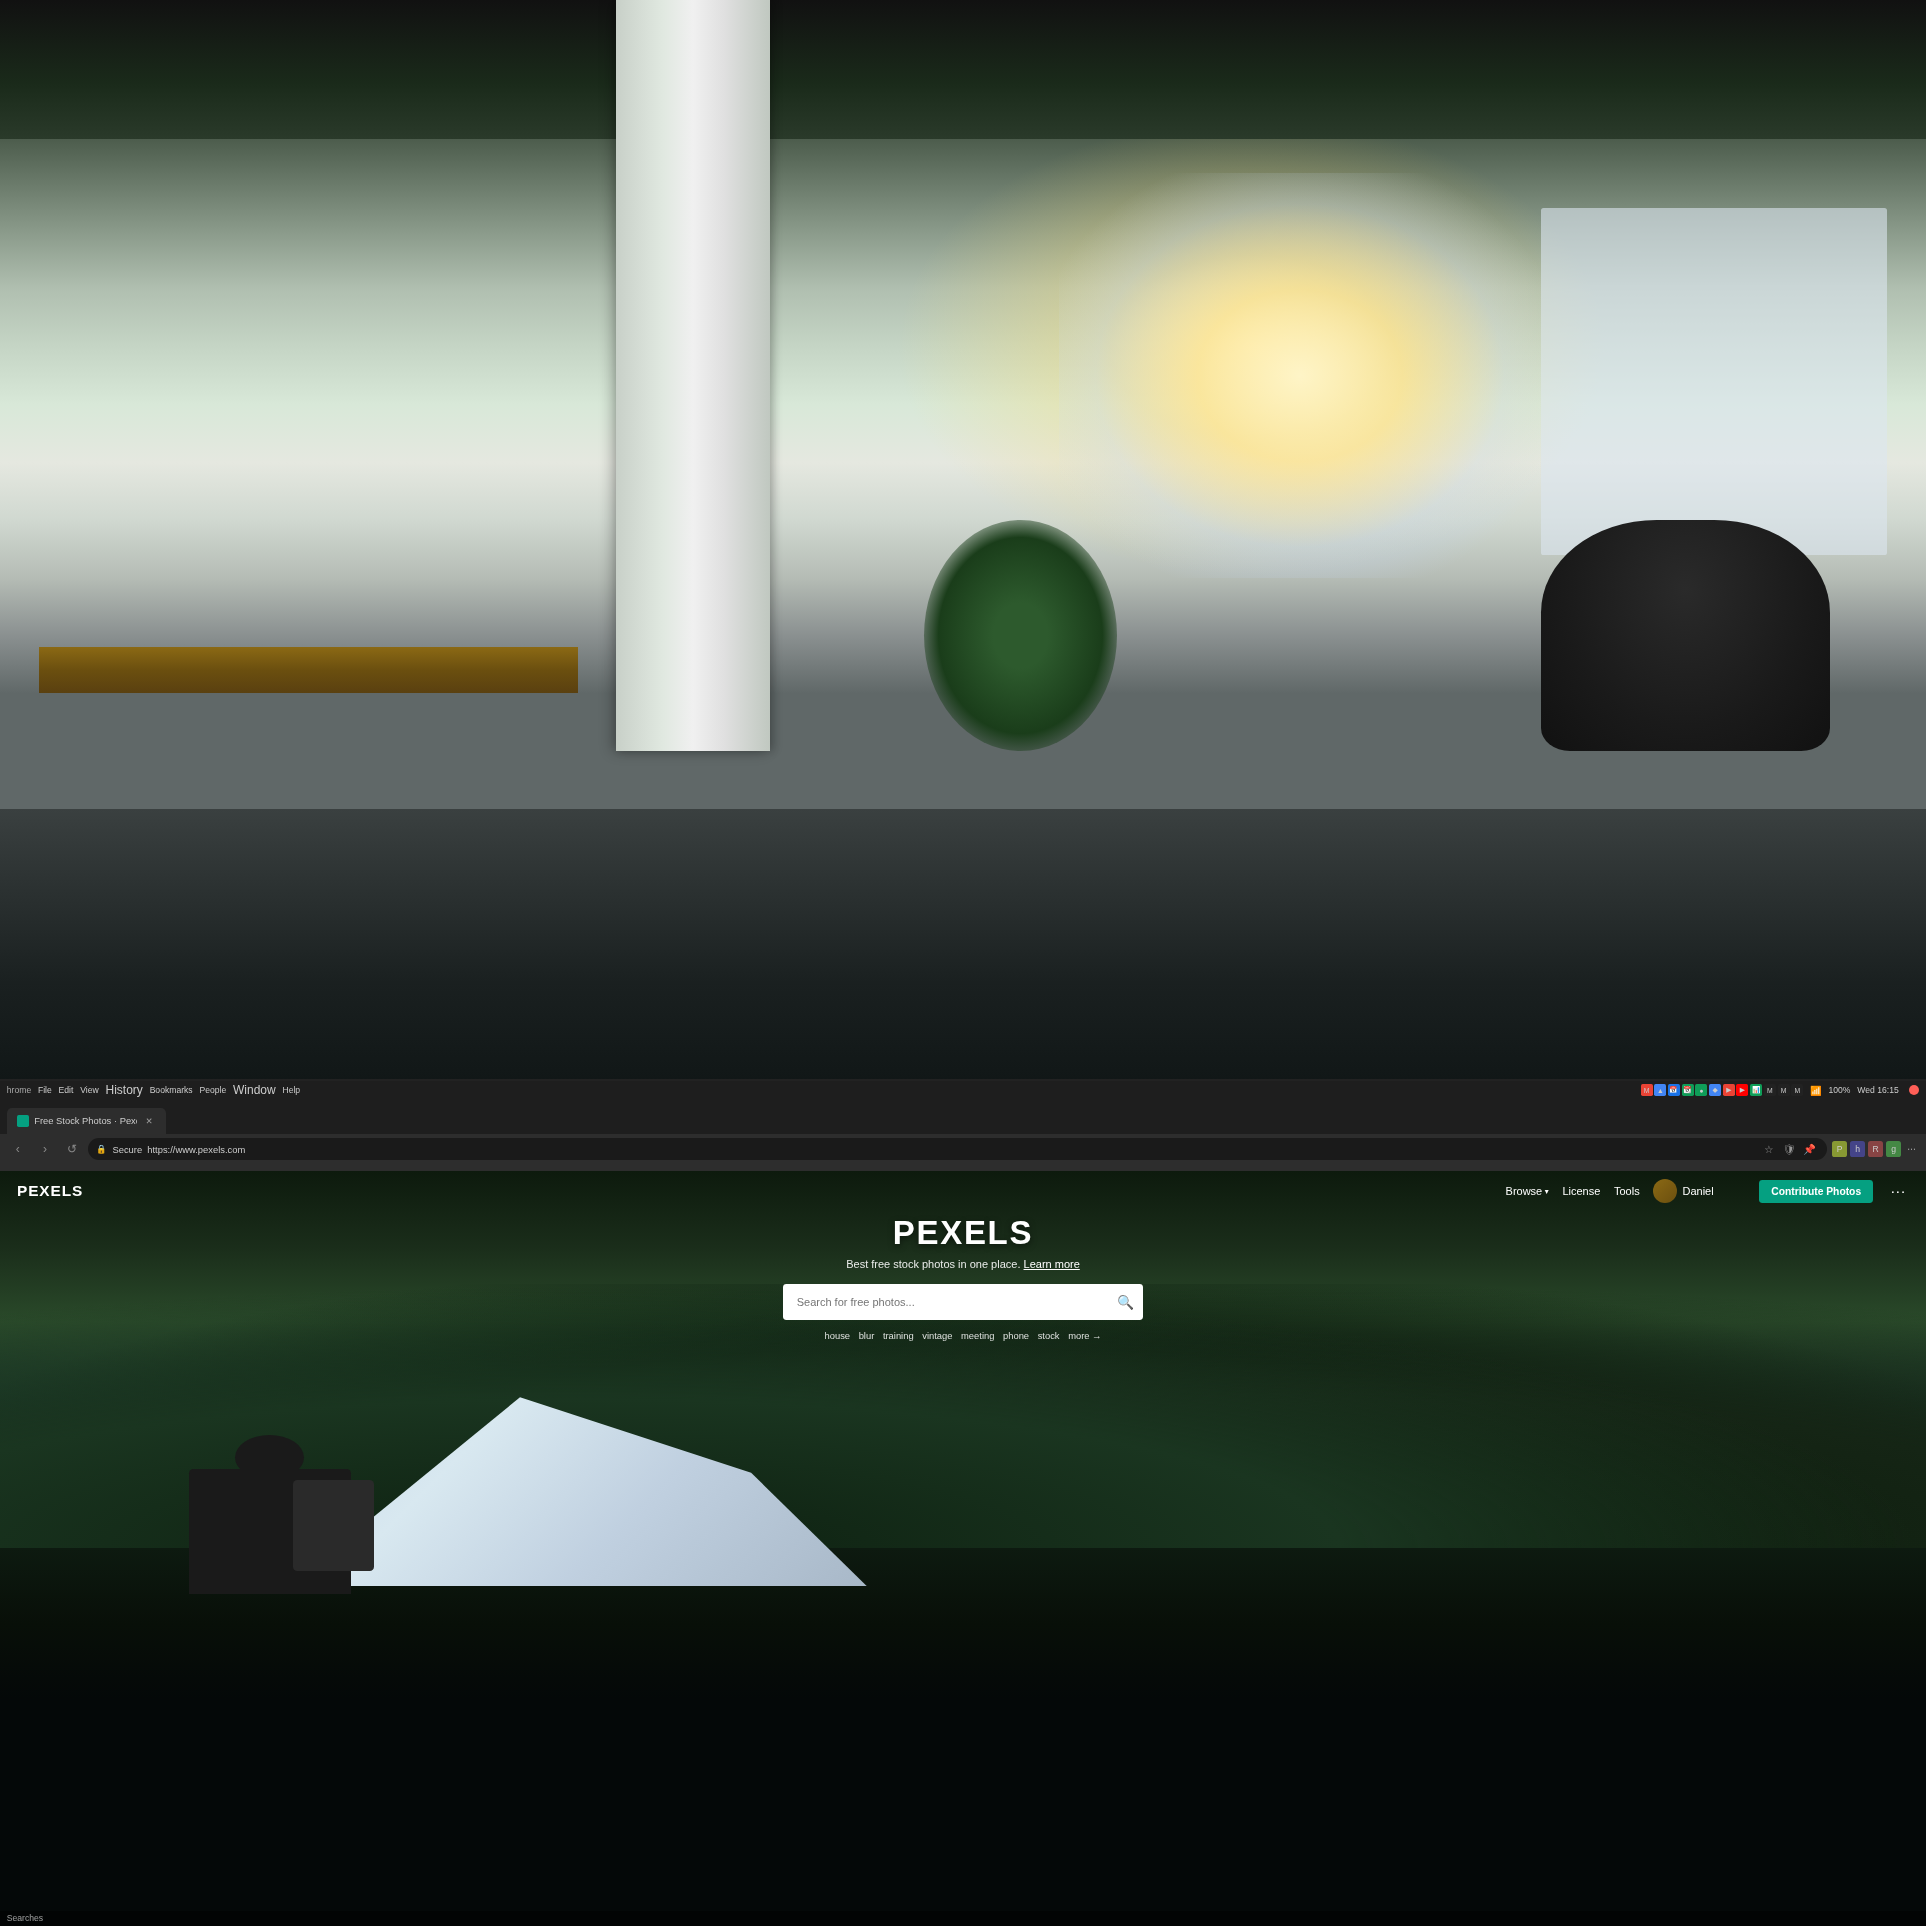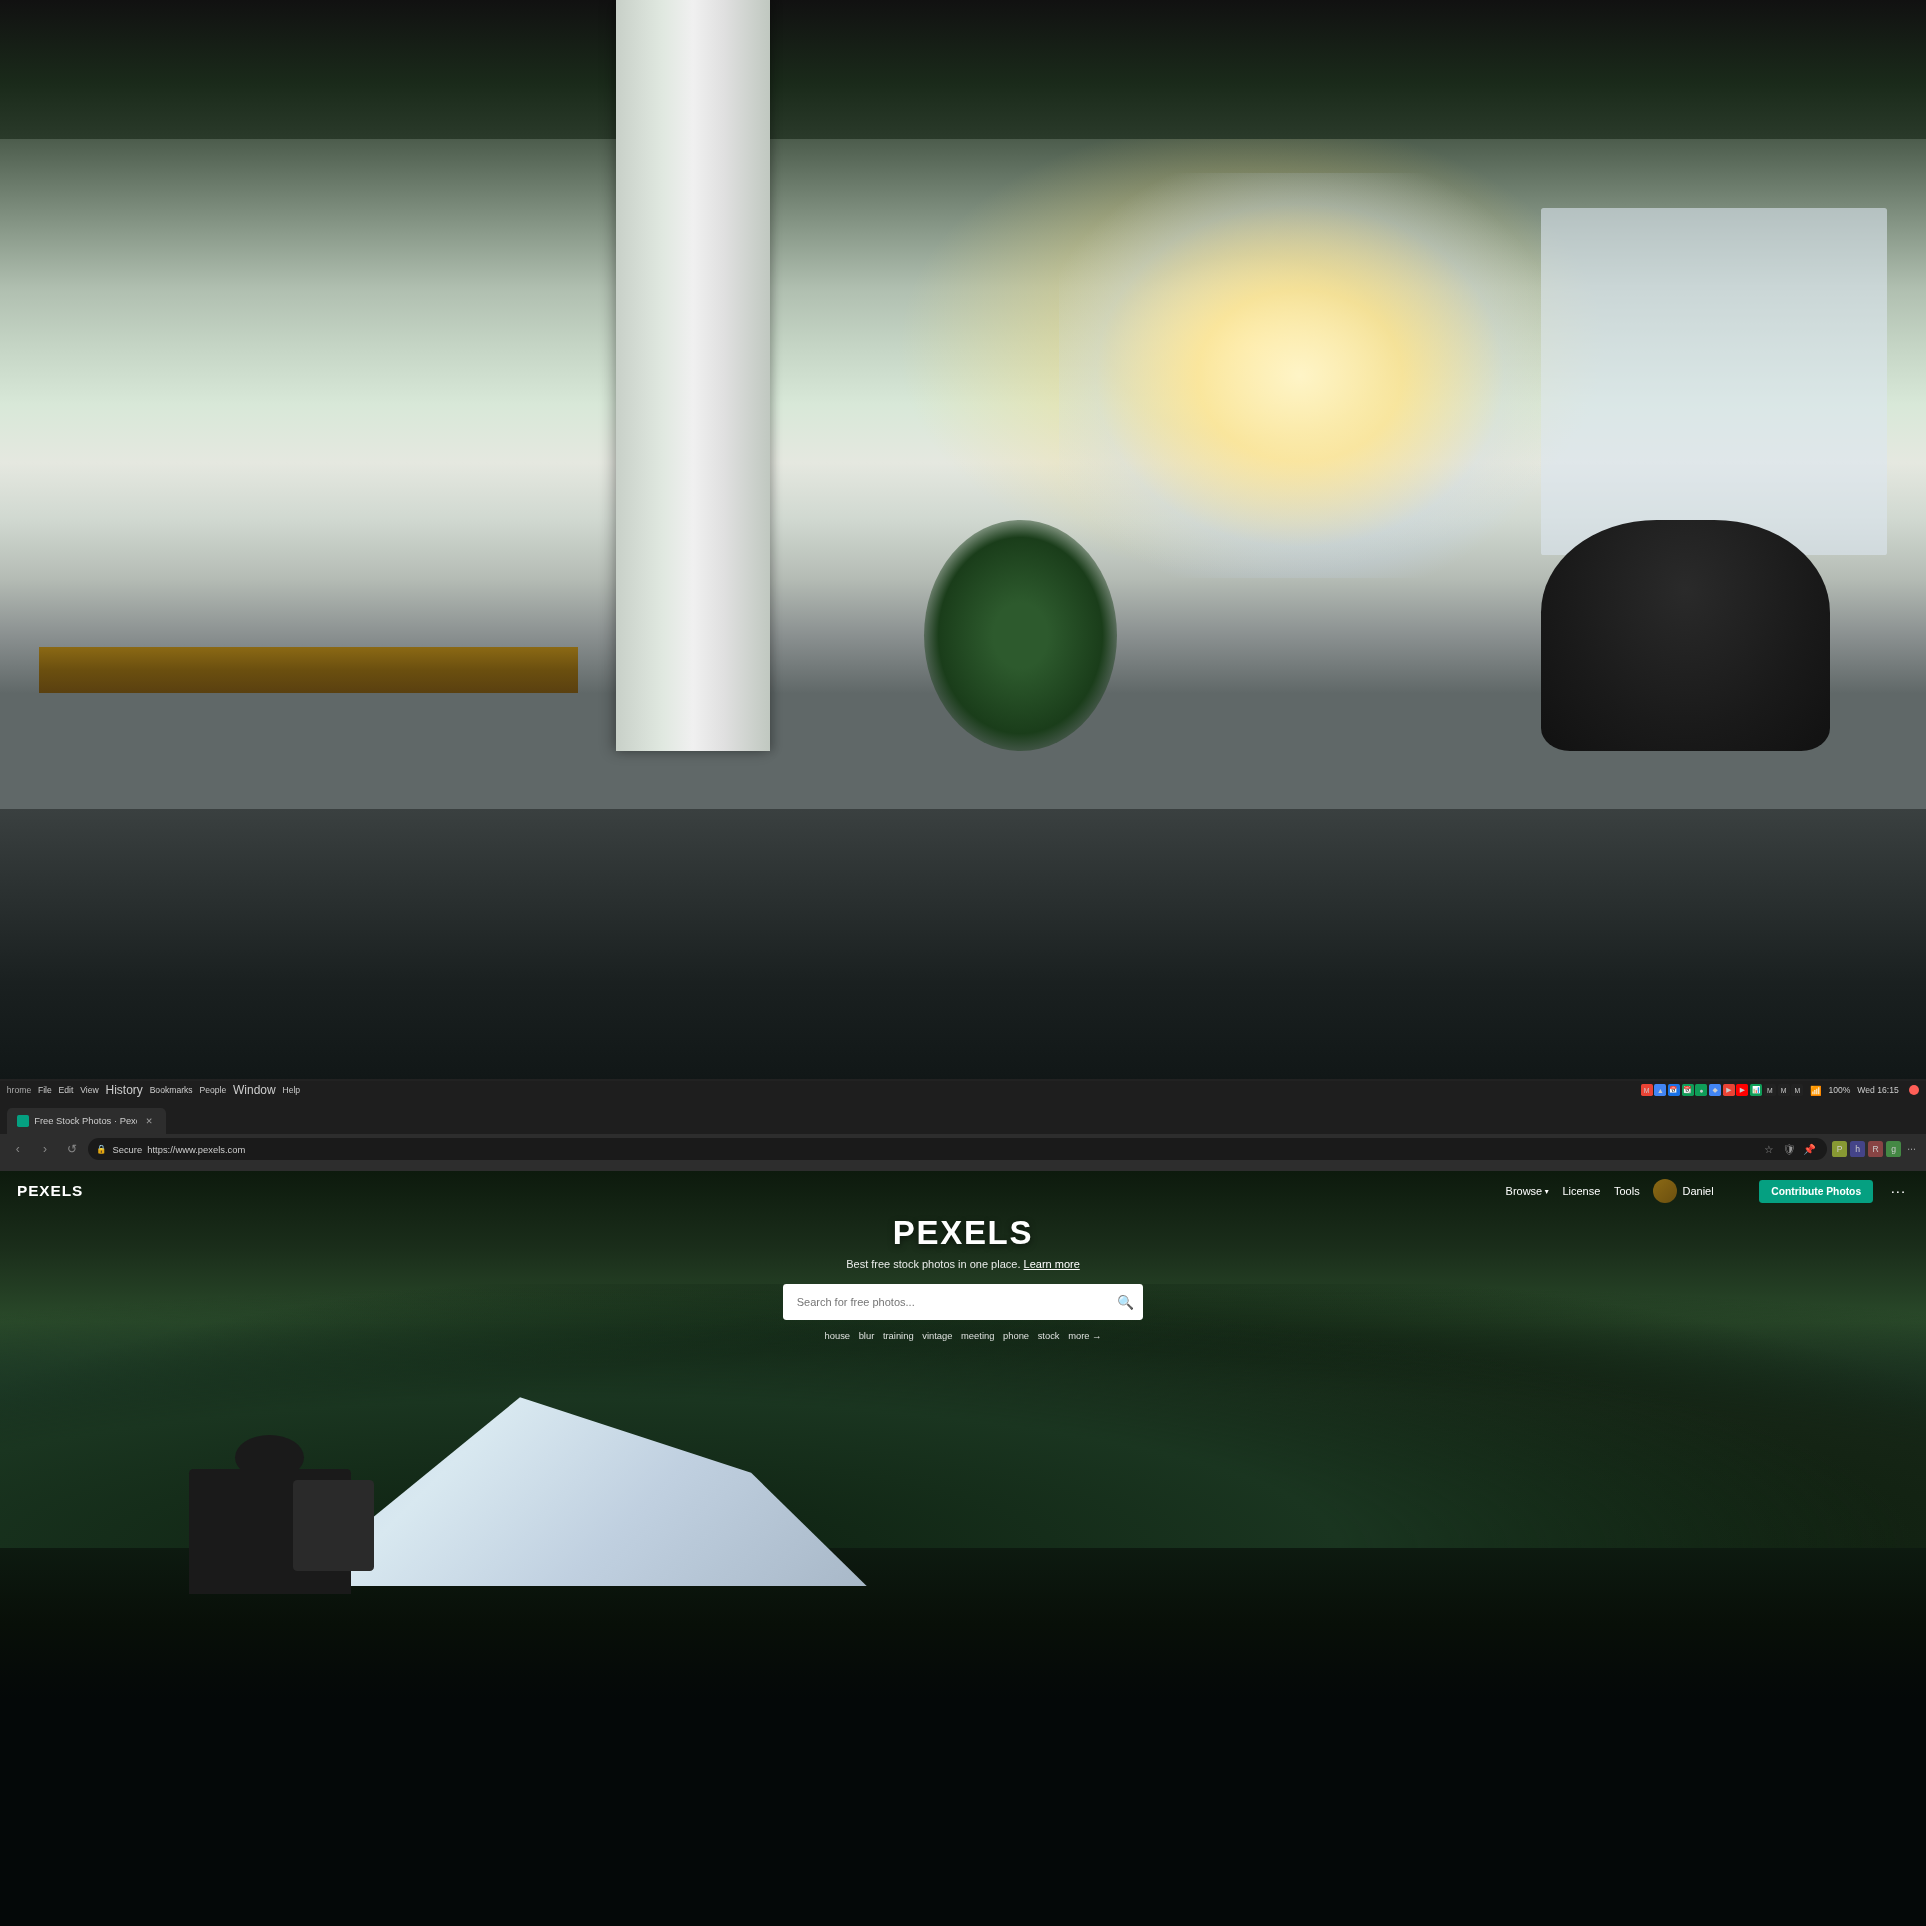--- a/index.html
+++ b/index.html
@@ -716,16 +716,19 @@
           <a class="keyword-tag">vintage</a>
           <a class="keyword-tag">meeting</a>
           <a class="keyword-tag">phone</a>
           <a class="keyword-tag">stock</a>
           <span class="more-tag">more →</span>
         </div>
       </div>
 
     </div>
 
+    <div class="status-bar">
+      <span>Searches</span>
+    </div>
 
   </div>
 </div>
 
 
 </body></html>

